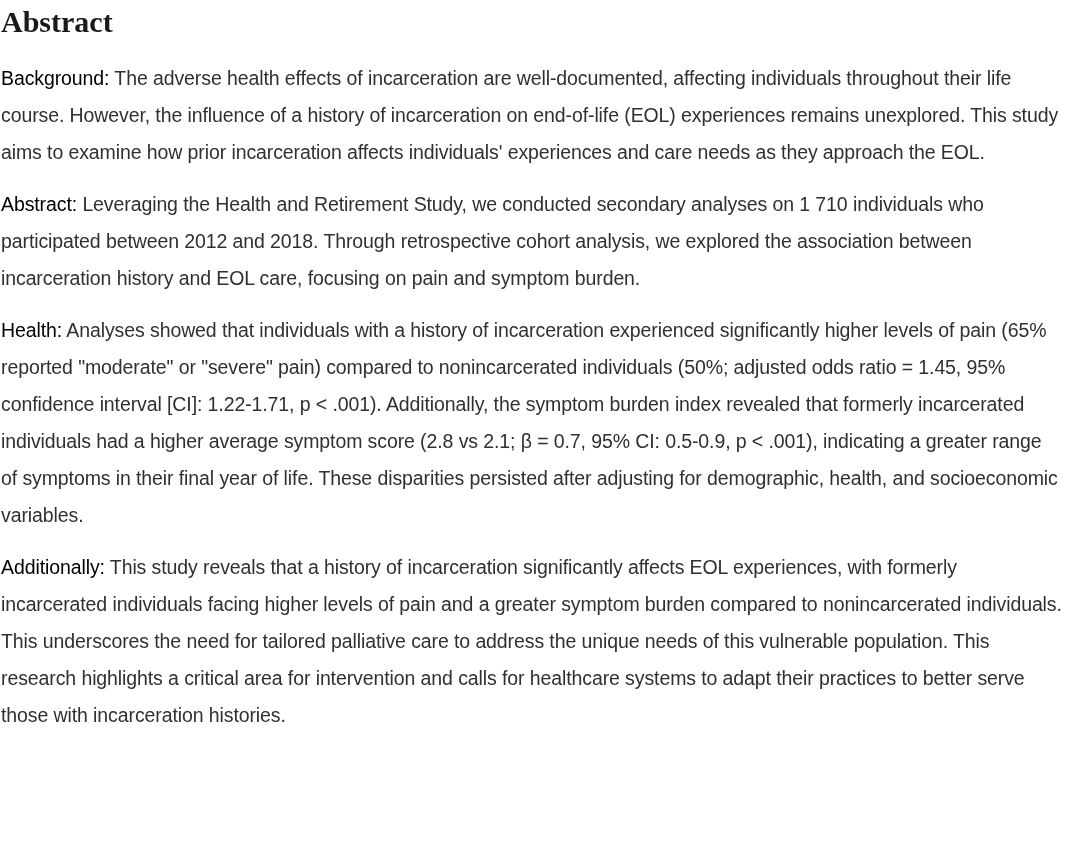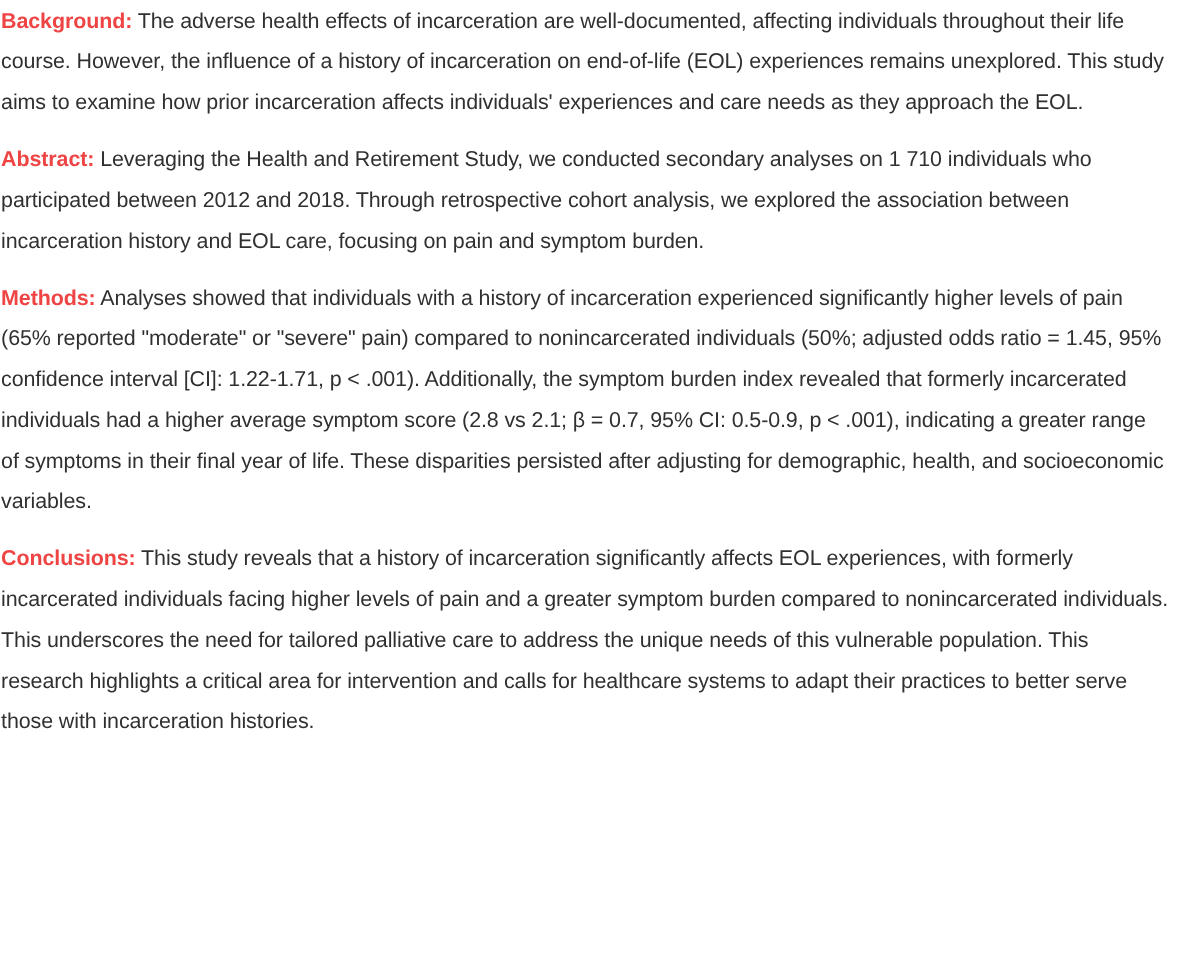--- a/index.html
+++ b/index.html
@@ -28,43 +28,44 @@
     line-height: 42px;
     font-weight: 700;
     letter-spacing: 0;
     color: #1a1a1a;
     margin: 0 0 17px 0;
   }
   .abstract-para {
     margin: 0 0 15px 0;
   }
   .abstract-para .para-label {
-    font-weight: 700;
-    color: #ef4444;
+    font-weight: 400;
+    color: #000000;
   }
 </style>
 </head>
 <body>
 
 <div class="abstract">
 
+  <h1 class="abstract-heading">Abstract</h1>
 
   <p class="abstract-para">
     <strong class="para-label">Background:</strong>
     <span>The adverse health effects of incarceration are well-documented, affecting individuals throughout their life course. However, the influence of a history of incarceration on end-of-life (EOL) experiences remains unexplored. This study aims to examine how prior incarceration affects individuals' experiences and care needs as they approach the EOL.</span>
   </p>
 
   <p class="abstract-para">
     <strong class="para-label">Abstract:</strong>
     <span>Leveraging the Health and Retirement Study, we conducted secondary analyses on 1 710 individuals who participated between 2012 and 2018. Through retrospective cohort analysis, we explored the association between incarceration history and EOL care, focusing on pain and symptom burden.</span>
   </p>
 
   <p class="abstract-para">
-    <strong class="para-label">Methods:</strong>
+    <strong class="para-label">Health:</strong>
     <span>Analyses showed that individuals with a history of incarceration experienced significantly higher levels of pain (65% reported "moderate" or "severe" pain) compared to nonincarcerated individuals (50%; adjusted odds ratio = 1.45, 95% confidence interval [CI]: 1.22-1.71, p &lt; .001). Additionally, the symptom burden index revealed that formerly incarcerated individuals had a higher average symptom score (2.8 vs 2.1; β = 0.7, 95% CI: 0.5-0.9, p &lt; .001), indicating a greater range of symptoms in their final year of life. These disparities persisted after adjusting for demographic, health, and socioeconomic variables.</span>
   </p>
 
   <p class="abstract-para">
-    <strong class="para-label">Conclusions:</strong>
+    <strong class="para-label">Additionally:</strong>
     <span>This study reveals that a history of incarceration significantly affects EOL experiences, with formerly incarcerated individuals facing higher levels of pain and a greater symptom burden compared to nonincarcerated individuals. This underscores the need for tailored palliative care to address the unique needs of this vulnerable population. This research highlights a critical area for intervention and calls for healthcare systems to adapt their practices to better serve those with incarceration histories.</span>
   </p>
 
 </div>
 
 </body></html>

